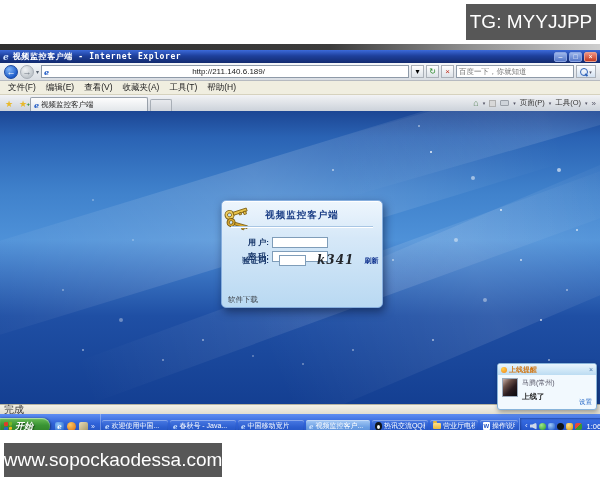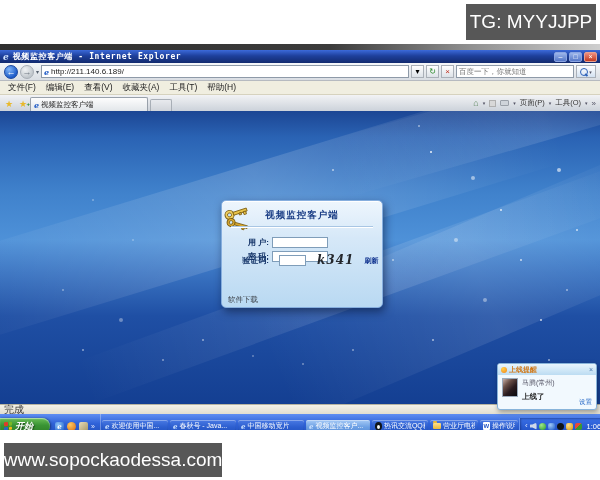--- a/index.html
+++ b/index.html
@@ -33,21 +33,21 @@
           display:flex;align-items:center;gap:2px;padding:0 4px;box-sizing:border-box;}
   .navbtn{width:14px;height:14px;border-radius:50%;display:flex;align-items:center;justify-content:center;
           font-size:9px;box-sizing:border-box;flex:0 0 auto;}
   .back{background:radial-gradient(circle at 35% 30%,#7fb4f8,#1c5ac8 72%);color:#fff;border:1px solid #1a47a0;}
   .fwd{background:radial-gradient(circle at 35% 30%,#f0f2f4,#c0c6cc 72%);color:#747c86;border:1px solid #a8aeb6;}
   .nav-dd{font-size:6px;color:#55606e;}
   .addr{flex:0 0 368px;height:13px;background:#fff;border:1px solid #8e9aa8;display:flex;align-items:center;
         padding:0 2px;gap:2px;box-sizing:border-box;}
   .e-sm{font:bold italic 8px "DejaVu Serif",serif;color:#2a62c8;}
   .addr input{border:0;outline:0;flex:1;font-size:8px;font-family:"Liberation Sans",sans-serif;color:#222;
-              padding:0;background:transparent;min-width:0;}
+              padding:0;background:transparent;min-width:0;text-align:center;}
   .sq{width:13px;height:13px;border:1px solid #aab0b8;background:linear-gradient(180deg,#ffffff,#dde2e8);
       display:flex;align-items:center;justify-content:center;font-size:8px;box-sizing:border-box;flex:0 0 auto;}
   .sq.refresh{color:#2a8a2a;}
   .sq.stop{color:#c03020;}
   .searchbox{flex:1;height:13px;background:#fff;border:1px solid #8e9aa8;display:flex;align-items:center;
              box-sizing:border-box;min-width:0;}
   .searchbox input{border:0;outline:0;width:100%;font-size:7.5px;font-family:"Liberation Sans",sans-serif;
                    color:#888;padding:0 2px;background:transparent;min-width:0;}
   .magbtn{width:20px;height:13px;border:1px solid #aab0b8;background:linear-gradient(180deg,#ffffff,#d4e2f2);
           display:flex;align-items:center;justify-content:center;gap:1px;box-sizing:border-box;flex:0 0 auto;}

